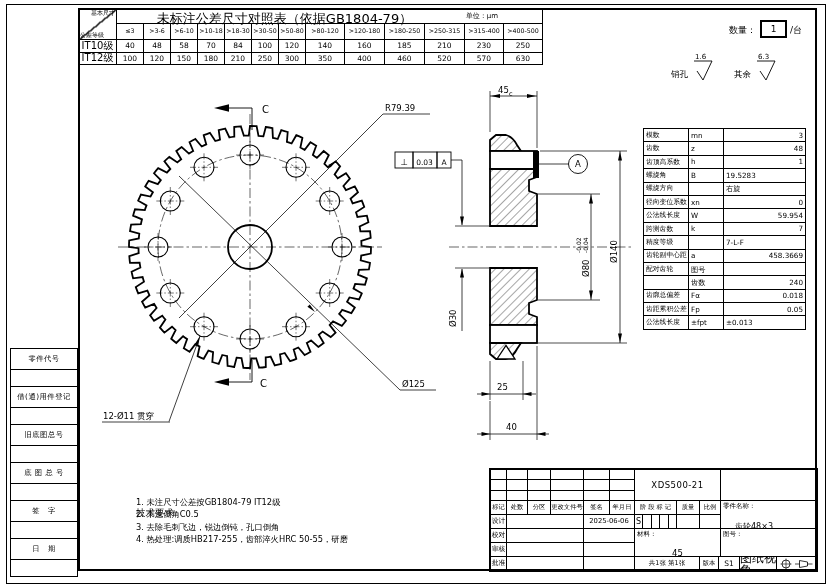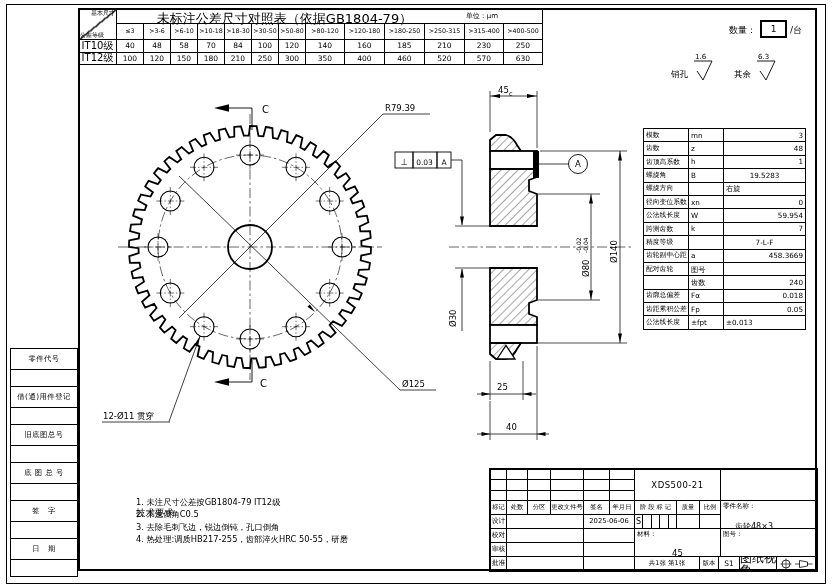--- a/index.html
+++ b/index.html
@@ -369,21 +369,21 @@
             <td class="v" style="text-align:right">48</td>
           </tr>
           <tr>
             <td class="n">齿顶高系数</td>
             <td class="s">h</td>
             <td class="v" style="text-align:right">1</td>
           </tr>
           <tr>
             <td class="n">螺旋角</td>
             <td class="s">B</td>
-            <td class="v" style="text-align:center">19.5283</td>
+            <td class="v" style="text-align:left">19.5283</td>
           </tr>
           <tr>
             <td class="n">螺旋方向</td>
             <td class="s"></td>
             <td class="v" style="text-align:left">右旋</td>
           </tr>
           <tr>
             <td class="n">径向变位系数</td>
             <td class="s">xn</td>
             <td class="v" style="text-align:right">0</td>
@@ -394,21 +394,21 @@
             <td class="v" style="text-align:right">59.954</td>
           </tr>
           <tr>
             <td class="n">跨测齿数</td>
             <td class="s">k</td>
             <td class="v" style="text-align:right">7</td>
           </tr>
           <tr>
             <td class="n">精度等级</td>
             <td class="s"></td>
-            <td class="v" style="text-align:center">7-L-F</td>
+            <td class="v" style="text-align:left">7-L-F</td>
           </tr>
           <tr>
             <td class="n">齿轮副中心距</td>
             <td class="s">a</td>
             <td class="v" style="text-align:right">458.3669</td>
           </tr>
           <tr>
             <td class="n">配对齿轮</td>
             <td class="s">图号</td>
             <td class="v" style="text-align:left"></td>

